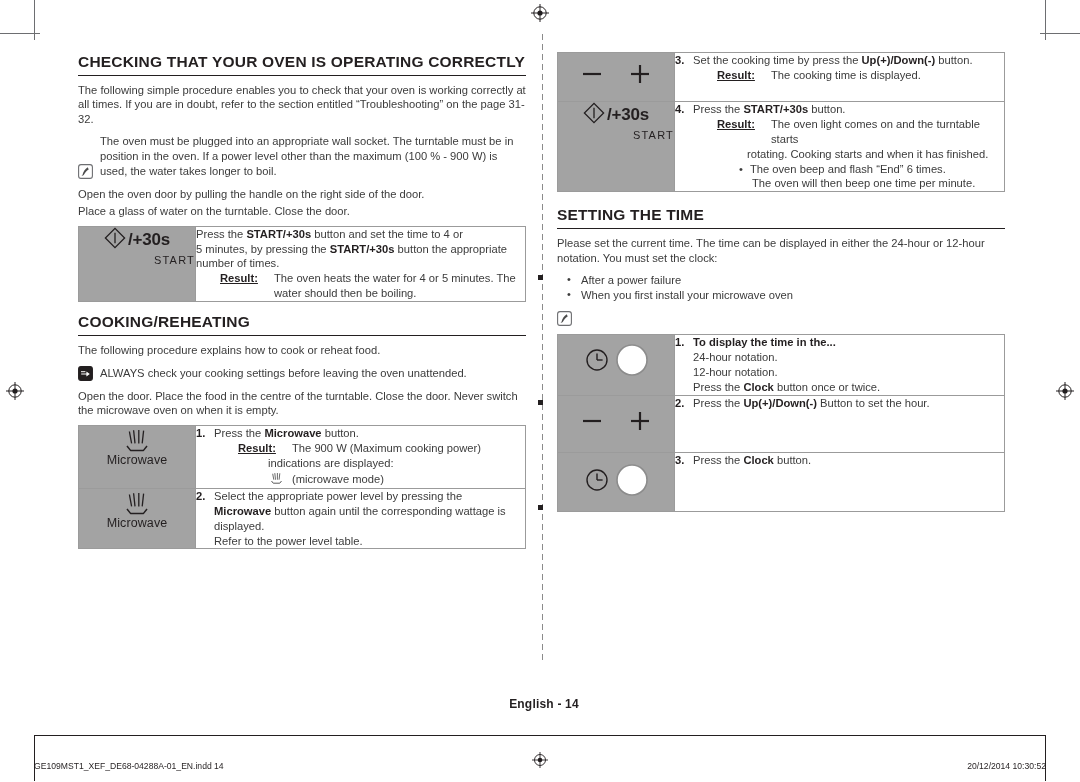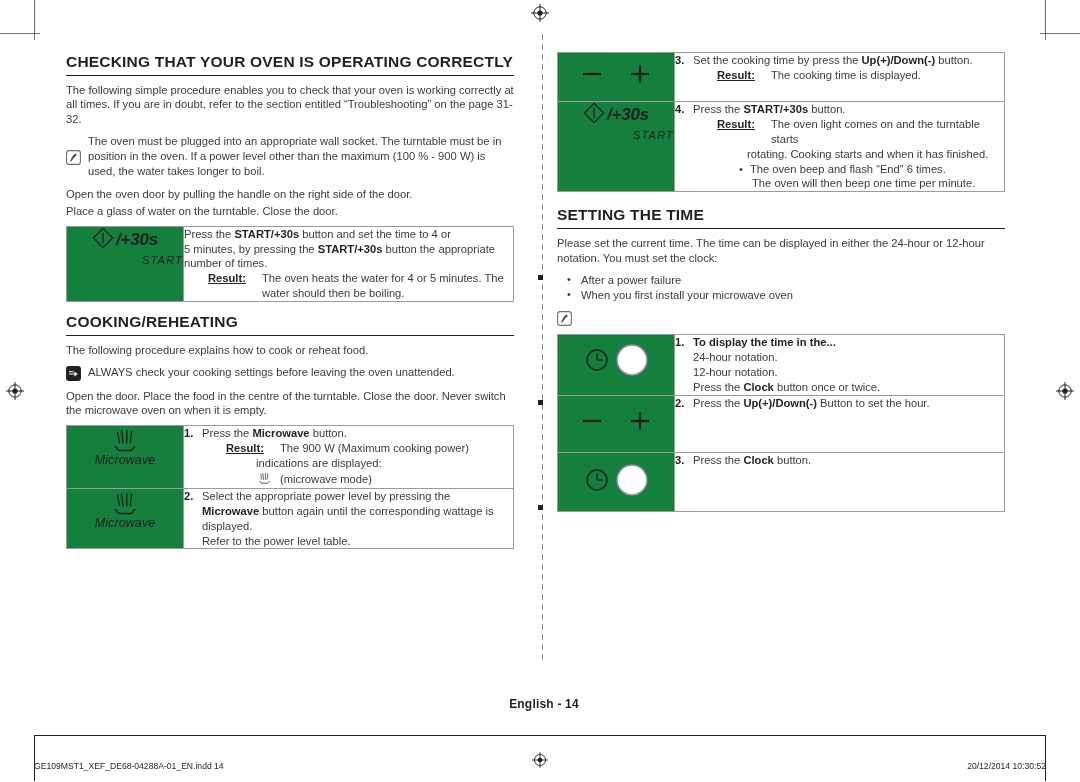--- a/index.html
+++ b/index.html
@@ -19,51 +19,50 @@
 
   
   .col-divider{
     position:absolute;left:542px;top:34px;width:1px;height:630px;
     background:repeating-linear-gradient(to bottom,#8b8b8b 0,#8b8b8b 6px,transparent 6px,transparent 10px);
   }
   .tick{position:absolute;left:538px;width:5px;height:5px;background:#231f20;}
 
   
   .col{position:absolute;top:52px;}
-  .col-left{left:66px;width:448px;}
+  .col-left{left:78px;width:448px;}
   .col-right{left:557px;width:448px;}
 
   h1.sec{
     font-size:15.5px;font-weight:bold;letter-spacing:.2px;
     margin:0 0 3px 0;line-height:1.26;color:#231f20;
     text-transform:uppercase;
   }
   .rule{border-bottom:1.2px solid #231f20;margin:0 0 7px 0;height:0;}
 
   p.body{
     font-size:11.2px;line-height:1.33;margin:0 0 7px 0;color:#3b3b3b;
   }
   p.tight{margin-bottom:2px;}
 
   
-  .note{display:flex;align-items:center;gap:7px;margin:0 0 8px 0;}
+  .note{display:flex;align-items:flex-end;gap:7px;margin:0 0 8px 0;}
   .note .txt{font-size:11.2px;line-height:1.33;color:#3b3b3b;flex:1;}
   .ico-note{flex:0 0 auto;width:15px;height:15px;margin-top:1px;}
   .ico-note svg{display:block;}
 
   
   table.proc{
     border-collapse:collapse;width:100%;margin:0 0 6px 0;
     border:1px solid #9b9b9b;
   }
   table.proc td{border:1px solid #9b9b9b;vertical-align:top;padding:0;}
   td.keycell{
-    width:116px;background:#15803d;text-align:center;vertical-align:middle;
+    width:116px;background:#a3a3a3;text-align:center;vertical-align:middle;
     padding:7px 2px;
-    font-style:italic;
   }
   td.textcell{padding:6px 8px 7px 8px;background:#ffffff;}
 
   .keylabel{font-size:12.5px;color:#231f20;letter-spacing:.1px;margin-top:1px;}
   .keylabel.start{font-size:11px;letter-spacing:1.2px;text-align:right;}
   .keyrow{display:flex;align-items:center;justify-content:center;gap:2px;}
   .key30{font-size:17px;font-weight:600;color:#231f20;letter-spacing:-.2px;}
 
   
   .step{display:flex;gap:6px;font-size:11.2px;line-height:1.33;color:#3b3b3b;}

